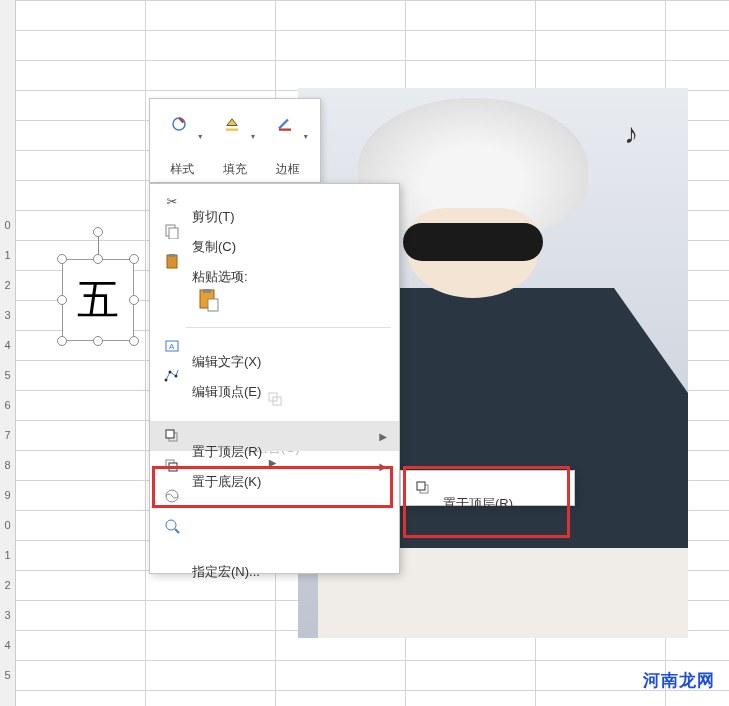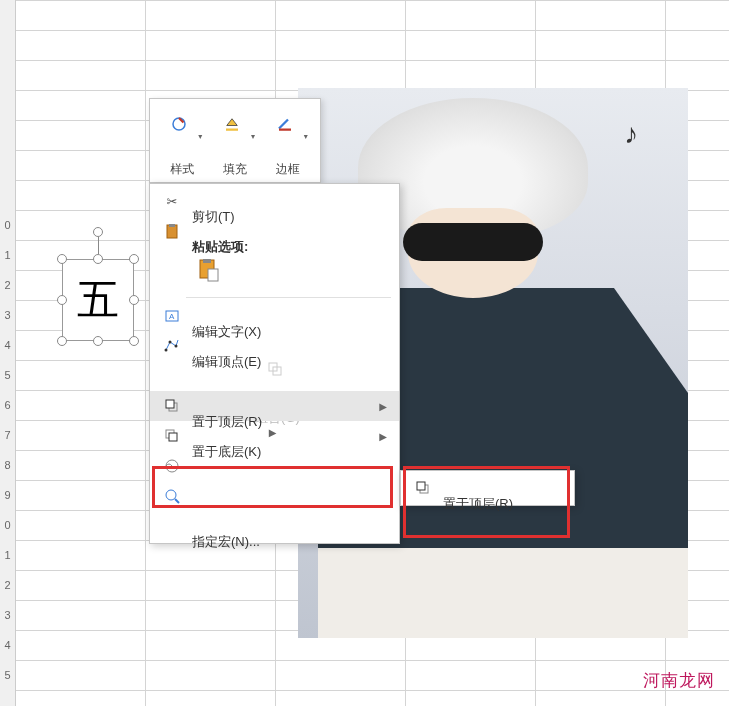--- a/index.html
+++ b/index.html
@@ -208,21 +208,21 @@
       align-items: center;
       height: 30px;
       padding: 0 8px;
       cursor: pointer;
       position: relative;
     }
     .menu-item.hover, .menu-item:hover {
       background: #e6e6e6;
     }
     .menu-item.disabled { color: #bbb; cursor: default; flex-direction: column; }
-    .menu-item.bold { font-weight: bold; }
+    .menu-item.bold { font-weight: normal; }
     .menu-icon {
       width: 28px;
       display: flex;
       align-items: center;
       justify-content: center;
       color: #555;
     }
     .menu-label { flex: 1; padding-left: 6px; margin-top: 32px; }
     .menu-arrow {
       font-size: 10px;
@@ -268,22 +268,22 @@
     }
     .hl1 { left: 152px; top: 466px; width: 241px; height: 42px; }
     .hl2 { left: 403px; top: 466px; width: 167px; height: 72px; }
     
     
     .watermark {
       position: absolute;
       right: 14px;
       bottom: 14px;
       font-size: 17px;
-      font-weight: 400;
-      color: #be185d;
+      font-weight: 700;
+      color: #1d4ed8;
       letter-spacing: 1px;
     }
     
     .icon-svg { width: 18px; height: 18px; }
   </style>
 </head>
 <body>
 
 <div class="grid"></div>
 
@@ -368,20 +368,29 @@
     </div>
     <div class="tb-label">边框</div>
   </div>
 </div>
 
 <div class="context-menu">
   <div class="menu-item">
     <span class="menu-icon">✂</span>
     <span class="menu-label">剪切(T)</span>
   </div>
+  <div class="menu-item">
+    <span class="menu-icon">
+      <svg width="16" height="16" viewBox="0 0 16 16">
+          <rect x="2" y="2" width="9" height="11" fill="none" stroke="#888"></rect>
+          <rect x="5" y="5" width="9" height="11" fill="#fff" stroke="#888"></rect>
+        </svg>
+    </span>
+    <span class="menu-label">复制(C)</span>
+  </div>
   <div class="menu-item bold">
     <span class="menu-icon">
       <svg width="16" height="16" viewBox="0 0 16 16">
           <rect x="3" y="2" width="10" height="13" fill="#d89030" stroke="#a06010"></rect>
           <rect x="5" y="1" width="6" height="3" fill="#888"></rect>
         </svg>
     </span>
     <span class="menu-label">粘贴选项:</span>
   </div>
   <div class="paste-sub">

